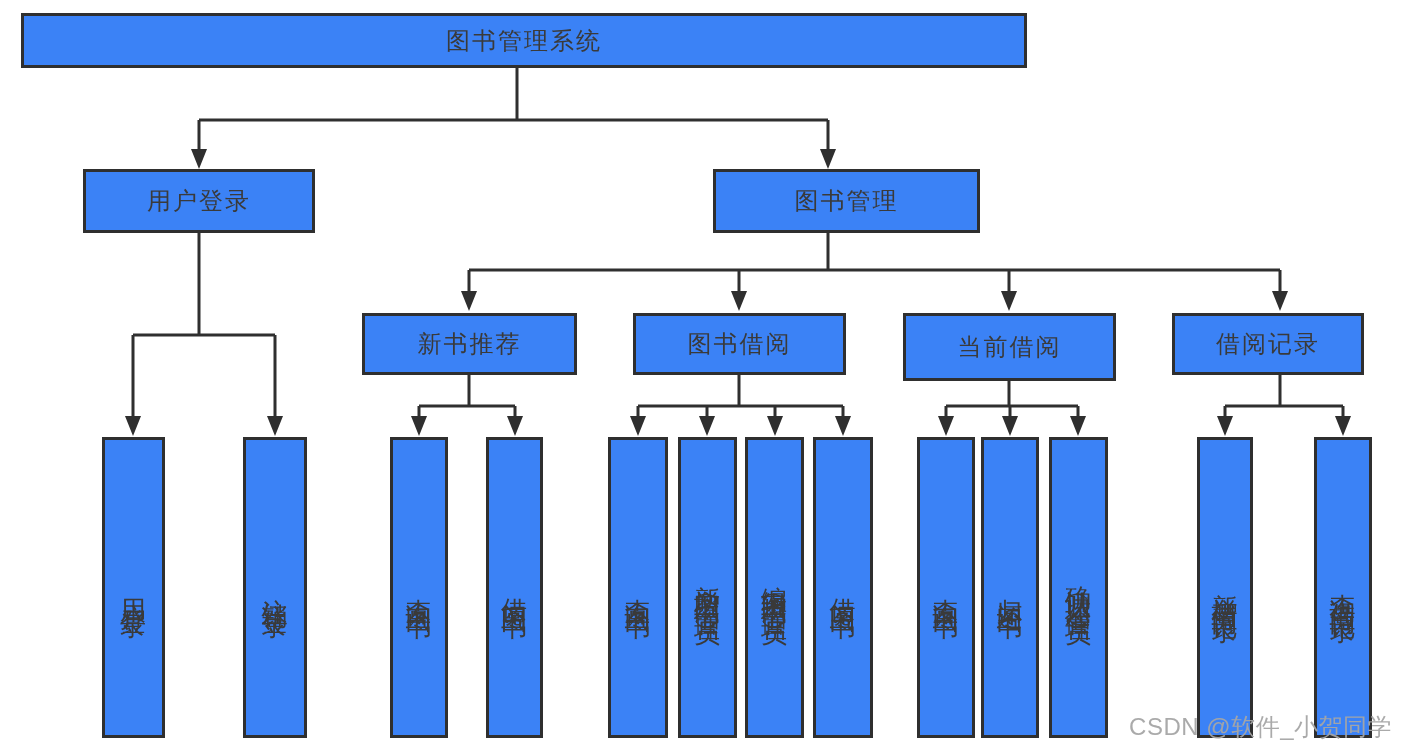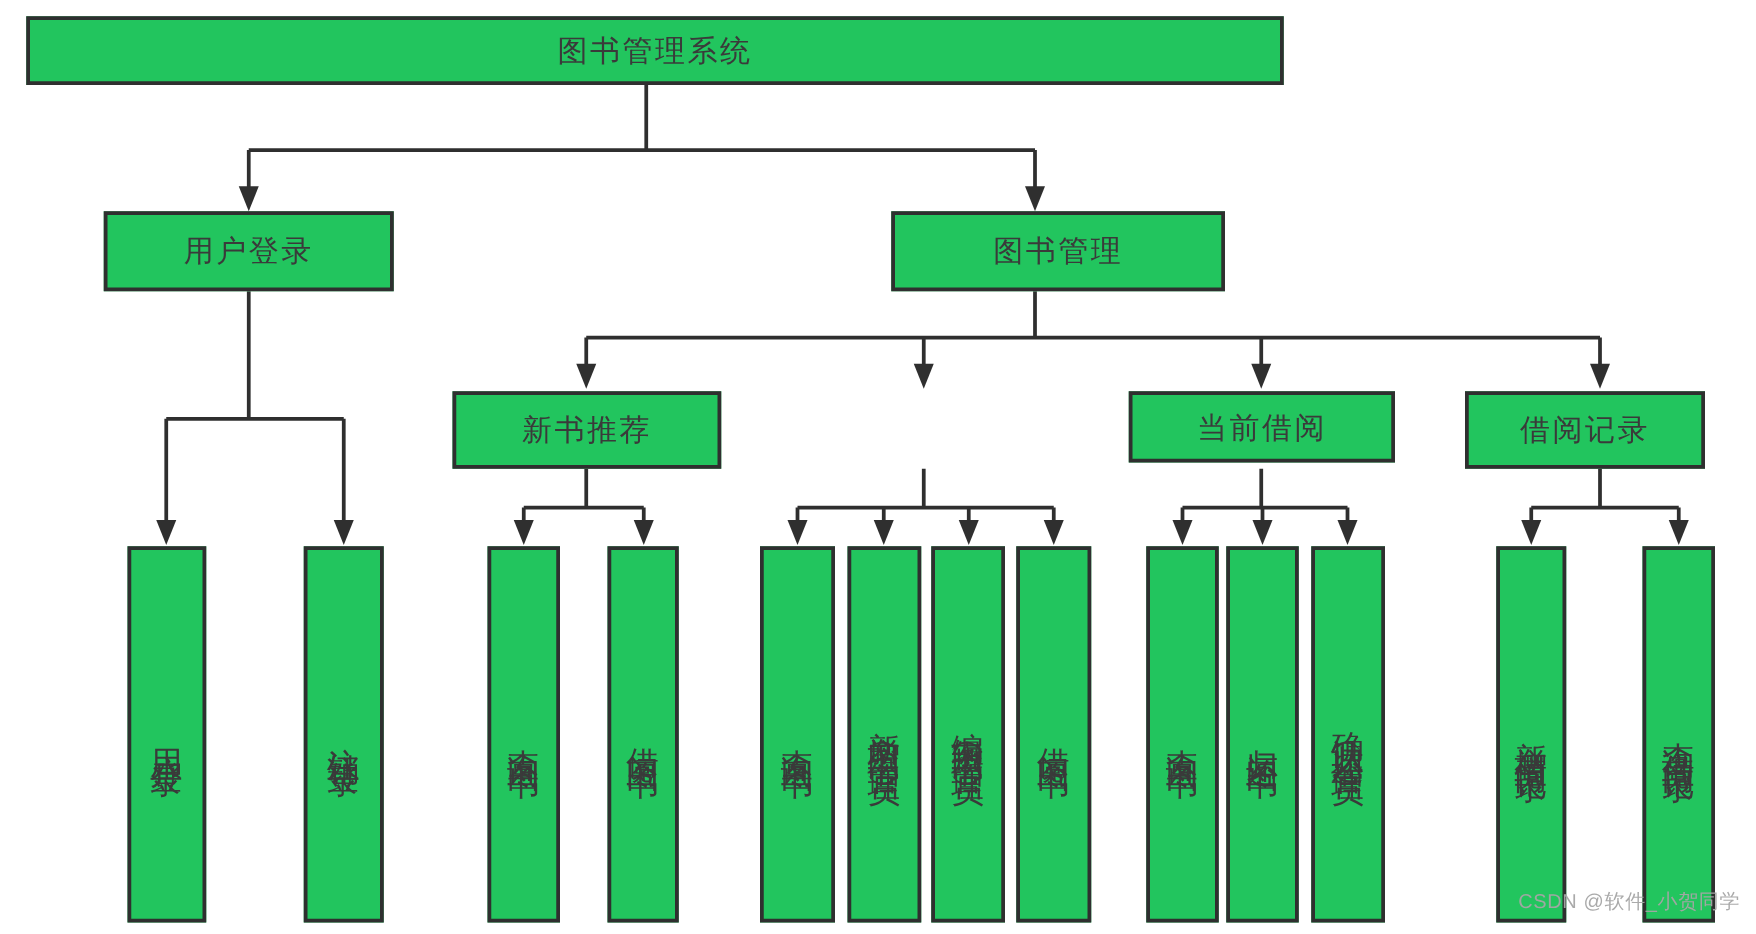--- a/index.html
+++ b/index.html
@@ -17,21 +17,21 @@
   .connectors {
     position: absolute;
     left: 0; top: 0;
     width: 1405px; height: 747px;
     z-index: 1;
   }
   .node {
     position: absolute;
     box-sizing: border-box;
     border: 3px solid #2f2f2f;
-    background: #22c55e;
+    background: #3b82f6;
     display: flex;
     align-items: center;
     justify-content: center;
     color: #3a3a3a;
     z-index: 2;
   }
   .node.h .label {
     font-size: 24px;
     letter-spacing: 2px;
     white-space: nowrap;
@@ -42,42 +42,42 @@
     font-size: 26px;
     letter-spacing: 5px;
     line-height: 1;
   }
   
   .n-root   { left: 21px;   top: 13px;  width: 1006px; height: 55px; }
   .n-login  { left: 83px;   top: 169px; width: 232px;  height: 64px; }
   .n-mgmt   { left: 713px;  top: 169px; width: 267px;  height: 64px; }
   .n-newbook{ left: 362px;  top: 313px; width: 215px;  height: 62px; align-items: center; }
   .n-borrow { left: 633px;  top: 313px; width: 213px;  height: 62px; }
-  .n-current{ left: 903px;  top: 313px; width: 213px;  height: 57px; }
+  .n-current{ left: 903px;  top: 313px; width: 213px;  height: 68px; }
   .n-records{ left: 1172px; top: 313px; width: 192px;  height: 62px; }
 
   .l1  { left: 102px;  top: 437px; width: 63px; height: 301px; }
   .l2  { left: 243px;  top: 437px; width: 64px; height: 301px; }
   .l3  { left: 390px;  top: 437px; width: 58px; height: 301px; }
   .l4  { left: 486px;  top: 437px; width: 57px; height: 301px; }
   .l5  { left: 608px;  top: 437px; width: 60px; height: 301px; }
   .l6  { left: 678px;  top: 437px; width: 59px; height: 301px; }
   .l7  { left: 745px;  top: 437px; width: 59px; height: 301px; }
   .l8  { left: 813px;  top: 437px; width: 60px; height: 301px; }
   .l9  { left: 917px;  top: 437px; width: 58px; height: 301px; }
   .l10 { left: 981px;  top: 437px; width: 58px; height: 301px; }
   .l11 { left: 1049px; top: 437px; width: 59px; height: 301px; }
   .l12 { left: 1197px; top: 437px; width: 56px; height: 301px; }
   .l13 { left: 1314px; top: 437px; width: 58px; height: 301px; }
 
   .watermark {
     position: absolute;
     right: 13px;
     top: 711px;
-    font-size: 16px;
+    font-size: 24px;
     color: #a6a6a6;
     letter-spacing: 0.5px;
     white-space: nowrap;
     z-index: 5;
     opacity: 0.95;
   }
 </style>
 </head>
 <body>
 
@@ -137,20 +137,23 @@
   <div class="node h n-login">
     <span class="label">用户登录</span>
   </div>
   <div class="node h n-mgmt">
     <span class="label">图书管理</span>
   </div>
 
   <div class="node h n-newbook">
     <span class="label">新书推荐</span>
   </div>
+  <div class="node h n-borrow">
+    <span class="label">图书借阅</span>
+  </div>
   <div class="node h n-current">
     <span class="label">当前借阅</span>
   </div>
   <div class="node h n-records">
     <span class="label">借阅记录</span>
   </div>
 
   <div class="node v l1">
     <span class="label">用户登录</span>
   </div>

